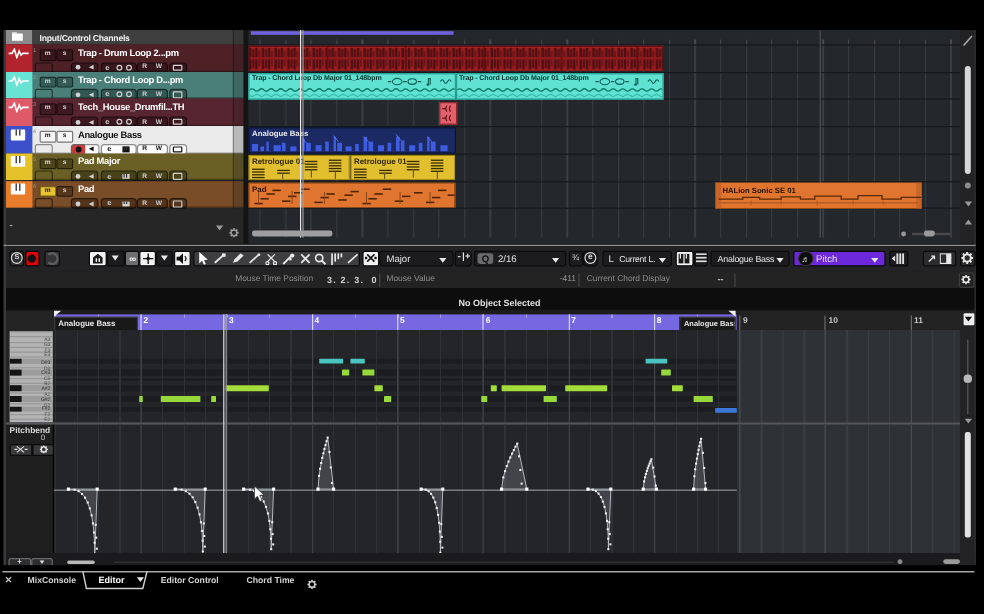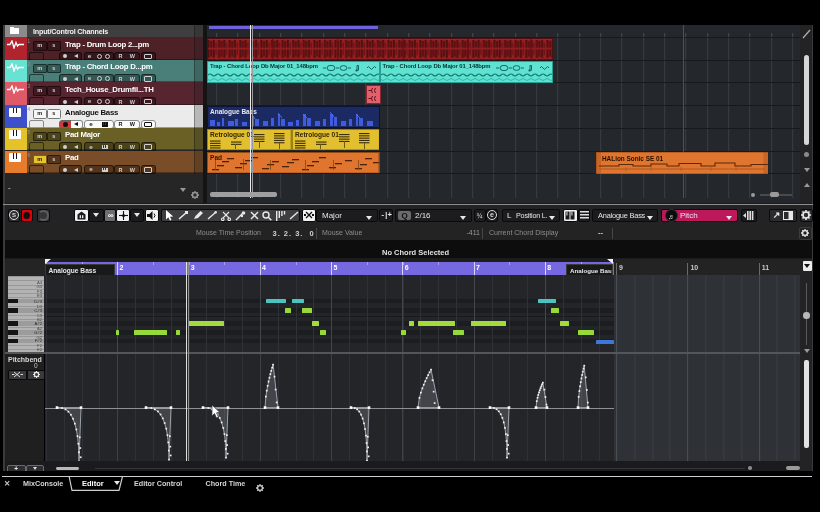--- a/index.html
+++ b/index.html
@@ -541,21 +541,21 @@
       <span style="position:absolute;right:5px"><span style="display:inline-block;width:0;height:0;border-left:3.2px solid transparent;border-right:3.2px solid transparent;border-top:4px solid #e8e8e8"></span></span>
     </div>
 <div style="position:absolute;left:473.5px;top:208.6px;width:12px;height:13.5px;background:#1c1c1e;border:1px solid #0a0a0a;border-radius:2px;box-sizing:border-box;display:flex;align-items:center;justify-content:center;">
       <span style="font:7px 'Liberation Sans';color:#ddd">¾</span>
     </div>
 <div style="position:absolute;left:486px;top:208.6px;width:12px;height:13.5px;background:#1c1c1e;border:1px solid #0a0a0a;border-radius:2px;box-sizing:border-box;display:flex;align-items:center;justify-content:center;">
       <span style="font:bold 7px 'Liberation Sans';color:#ddd;border:1px solid #ddd;border-radius:50%;width:8px;height:8px;line-height:7.5px;text-align:center">e</span>
     </div>
 <div style="position:absolute;left:502px;top:208.6px;width:58px;height:13.5px;background:#1c1c1e;border:1px solid #0a0a0a;border-radius:2px;box-sizing:border-box;display:flex;align-items:center;justify-content:center;">
       <span style="position:absolute;left:4px;font:8px 'Liberation Sans';color:#e4e4e4">L</span>
-      <span style="position:absolute;left:13px;font:7.2px 'Liberation Sans';color:#e4e4e4;white-space:nowrap;letter-spacing:-0.2px">Position L.</span>
+      <span style="position:absolute;left:13px;font:7.2px 'Liberation Sans';color:#e4e4e4;white-space:nowrap;letter-spacing:-0.2px">Current L.</span>
       <span style="position:absolute;right:4px"><span style="display:inline-block;width:0;height:0;border-left:3.2px solid transparent;border-right:3.2px solid transparent;border-top:4px solid #e8e8e8"></span></span>
     </div>
 <div style="position:absolute;left:563px;top:208.6px;width:14.5px;height:13.5px;background:#f2f2f2;border:1px solid #0a0a0a;border-radius:2px;box-sizing:border-box;display:flex;align-items:center;justify-content:center;">
       <svg width="10" height="9" viewBox="0 0 10 9">
         <rect x="0.5" y="0.5" width="4" height="8" fill="#1a1a1a"></rect>
         <rect x="5.5" y="0.5" width="4" height="8" fill="#1a1a1a"></rect>
         <rect x="1.5" y="0.5" width="0.9" height="4" fill="#fff"></rect>
         <rect x="6.5" y="0.5" width="0.9" height="4" fill="#fff"></rect>
       </svg>
     </div>
@@ -565,21 +565,21 @@
           <rect y="0" width="9" height="1.5"></rect>
           <rect y="3" width="9" height="1.5"></rect>
           <rect y="6" width="9" height="1.5"></rect>
         </g>
       </svg>
     </div>
 <div style="position:absolute;left:592px;top:208.6px;width:66px;height:13.5px;background:#1c1c1e;border:1px solid #0a0a0a;border-radius:2px;box-sizing:border-box;display:flex;align-items:center;justify-content:center;">
       <span style="position:absolute;left:5px;font:7.4px 'Liberation Sans';color:#e4e4e4;white-space:nowrap;letter-spacing:-0.2px">Analogue Bass</span>
       <span style="position:absolute;right:4px"><span style="display:inline-block;width:0;height:0;border-left:3.2px solid transparent;border-right:3.2px solid transparent;border-top:4px solid #e8e8e8"></span></span>
     </div>
-<div style="position:absolute;left:661px;top:208.6px;width:77px;height:13.5px;background:#be185d;border:1px solid #0a0a0a;border-radius:2px;box-sizing:border-box;display:flex;align-items:center;justify-content:center;">
+<div style="position:absolute;left:661px;top:208.6px;width:77px;height:13.5px;background:#6d28d9;border:1px solid #0a0a0a;border-radius:2px;box-sizing:border-box;display:flex;align-items:center;justify-content:center;">
       <span style="position:absolute;left:3px;width:11px;height:11px;border-radius:50%;background:#0c0c0c;border:1px solid #333"></span>
       <span style="position:absolute;left:6px;top:3px;font:bold 7px 'Liberation Sans';color:#eee">♬</span>
       <span style="position:absolute;left:18px;font:8px 'Liberation Sans';color:#e4e4e4">Pitch</span>
       <span style="position:absolute;right:5px"><span style="display:inline-block;width:0;height:0;border-left:3.2px solid transparent;border-right:3.2px solid transparent;border-top:4px solid #e8e8e8"></span></span>
     </div>
 <div style="position:absolute;left:740.5px;top:208.6px;width:16px;height:13.5px;background:#1c1c1e;border:1px solid #0a0a0a;border-radius:2px;box-sizing:border-box;display:flex;align-items:center;justify-content:center;">
       <svg width="11" height="9" viewBox="0 0 11 9">
         <path d="M0,4.5 L3,2 v5 z" fill="#ddd"></path>
         <g fill="#ddd">
           <rect x="4" y="0" width="1.6" height="9"></rect>
@@ -629,21 +629,21 @@
           <line x1="0" y1="5" x2="2" y2="5"></line>
           <line x1="8" y1="5" x2="10" y2="5"></line>
           <line x1="1.5" y1="1.5" x2="3" y2="3"></line>
           <line x1="7" y1="7" x2="8.5" y2="8.5"></line>
           <line x1="8.5" y1="1.5" x2="7" y2="3"></line>
           <line x1="3" y1="7" x2="1.5" y2="8.5"></line>
         </g>
       </svg>
     </div>
 <div style="position:absolute;left:4.5px;top:240.3px;width:807.5px;height:18.2px;background:#0d0d0d"></div>
-<div style="position:absolute;left:382px;top:247.5px;font:bold 7.5px 'Liberation Sans';color:#e0e0e0">No Chord Selected</div>
+<div style="position:absolute;left:382px;top:247.5px;font:bold 7.5px 'Liberation Sans';color:#e0e0e0">No Object Selected</div>
 
 <div style="position:absolute;left:4.5px;top:258.5px;width:807.5px;height:16.5px;background:#1c1c1c"></div>
 <div style="position:absolute;left:44.5px;top:261.5px;width:569px;height:13.5px;background:#7668e0"></div>
 <div style="position:absolute;left:45.7px;top:261.5px;width:568px;height:3.5px;background:repeating-linear-gradient(to right,rgba(255,255,255,0.35) 0,rgba(255,255,255,0.35) 1px,transparent 1px,transparent 35.65px)"></div>
 <div style="position:absolute;left:117.0px;top:261.5px;width:1px;height:13.5px;background:#d8d4f8"></div>
 <div style="position:absolute;left:119.5px;top:263.5px;font:bold 7px 'Liberation Sans';color:#fff">2</div>
 <div style="position:absolute;left:188.3px;top:261.5px;width:1px;height:13.5px;background:#d8d4f8"></div>
 <div style="position:absolute;left:190.8px;top:263.5px;font:bold 7px 'Liberation Sans';color:#fff">3</div>
 <div style="position:absolute;left:259.6px;top:261.5px;width:1px;height:13.5px;background:#d8d4f8"></div>
 <div style="position:absolute;left:262.1px;top:263.5px;font:bold 7px 'Liberation Sans';color:#fff">4</div>

